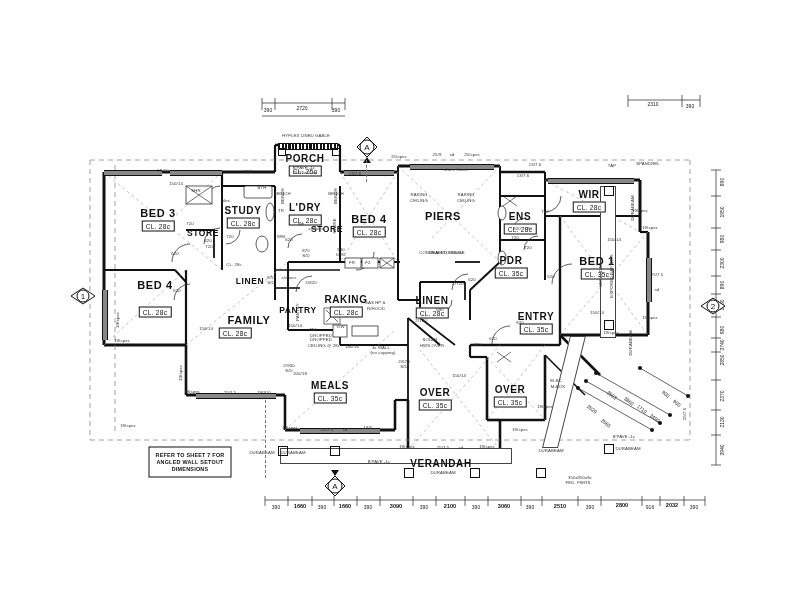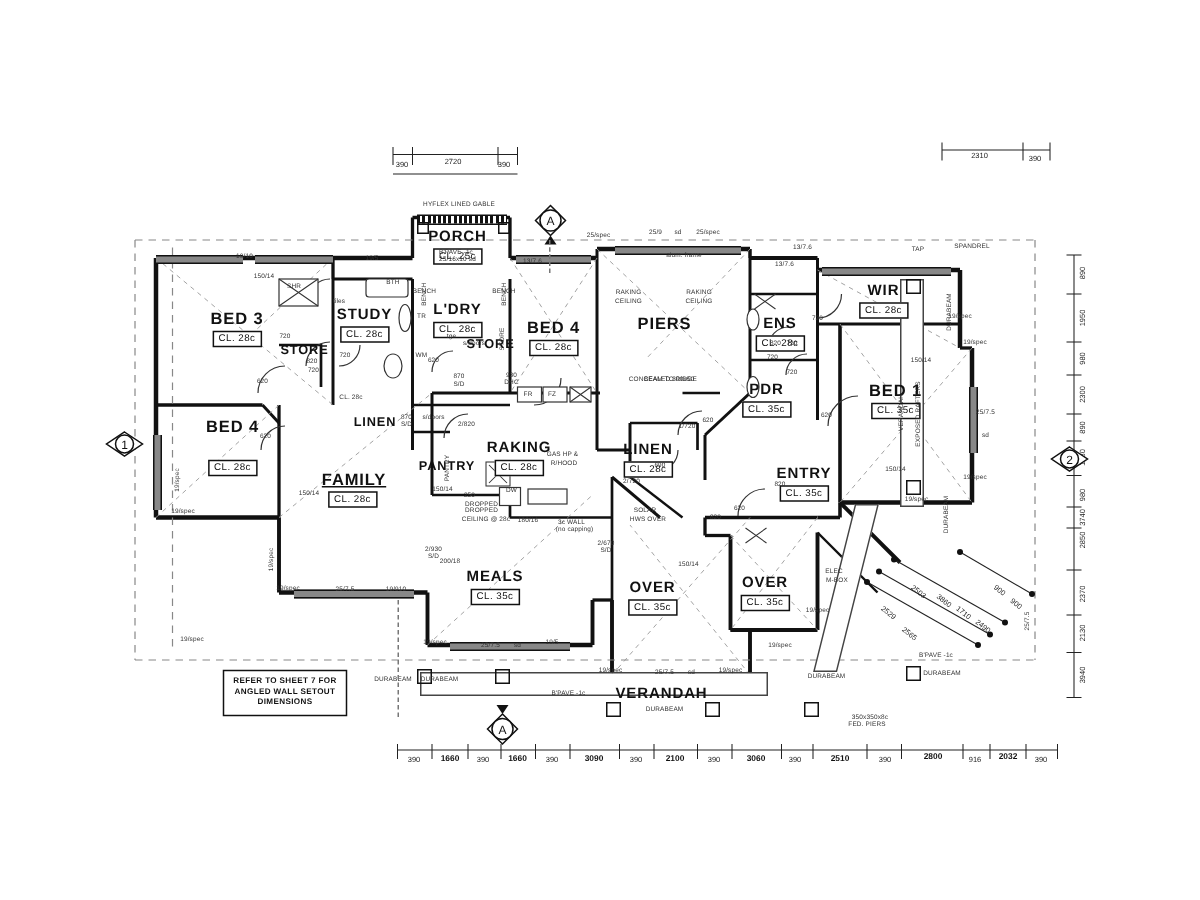--- a/index.html
+++ b/index.html
@@ -319,21 +319,21 @@
       <div class="abs room-name rm-md" style="left: 520px; top: 216px;">ENS</div>
       <div class="abs cl-box" style="left: 520px; top: 229px;">CL. 28c</div>
       <div class="abs room-name rm-md" style="left: 511px; top: 260px;">PDR</div>
       <div class="abs cl-box" style="left: 511px; top: 273px;">CL. 35c</div>
       <div class="abs room-name rm-md" style="left: 589px; top: 194px;">WIR</div>
       <div class="abs cl-box" style="left: 589px; top: 207px;">CL. 28c</div>
       <div class="abs room-name rm-lg" style="left: 597px; top: 261px;">BED 1</div>
       <div class="abs cl-box" style="left: 597px; top: 274px;">CL. 35c</div>
       <div class="abs room-name rm-md" style="left: 536px; top: 316px;">ENTRY</div>
       <div class="abs cl-box" style="left: 536px; top: 329px;">CL. 35c</div>
-      <div class="abs room-name rm-lg" style="left: 236px; top: 320px; text-decoration: underline;">FAMILY</div>
+      <div class="abs room-name rm-lg" style="left: 249px; top: 320px;">FAMILY</div>
       <div class="abs cl-box" style="left: 235px; top: 333px;">CL. 28c</div>
       <div class="abs room-name rm-md" style="left: 346px; top: 299px;">RAKING</div>
       <div class="abs cl-box" style="left: 346px; top: 312px;">CL. 28c</div>
       <div class="abs room-name rm-md" style="left: 432px; top: 300px;">LINEN</div>
       <div class="abs cl-box" style="left: 432px; top: 313px;">CL. 28c</div>
       <div class="abs room-name rm-md" style="left: 330px; top: 385px;">MEALS</div>
       <div class="abs cl-box" style="left: 330px; top: 398px;">CL. 35c</div>
       <div class="abs room-name rm-md" style="left: 435px; top: 392px;">OVER</div>
       <div class="abs cl-box" style="left: 435px; top: 405px;">CL. 35c</div>
       <div class="abs room-name rm-md" style="left: 510px; top: 389px;">OVER</div>

